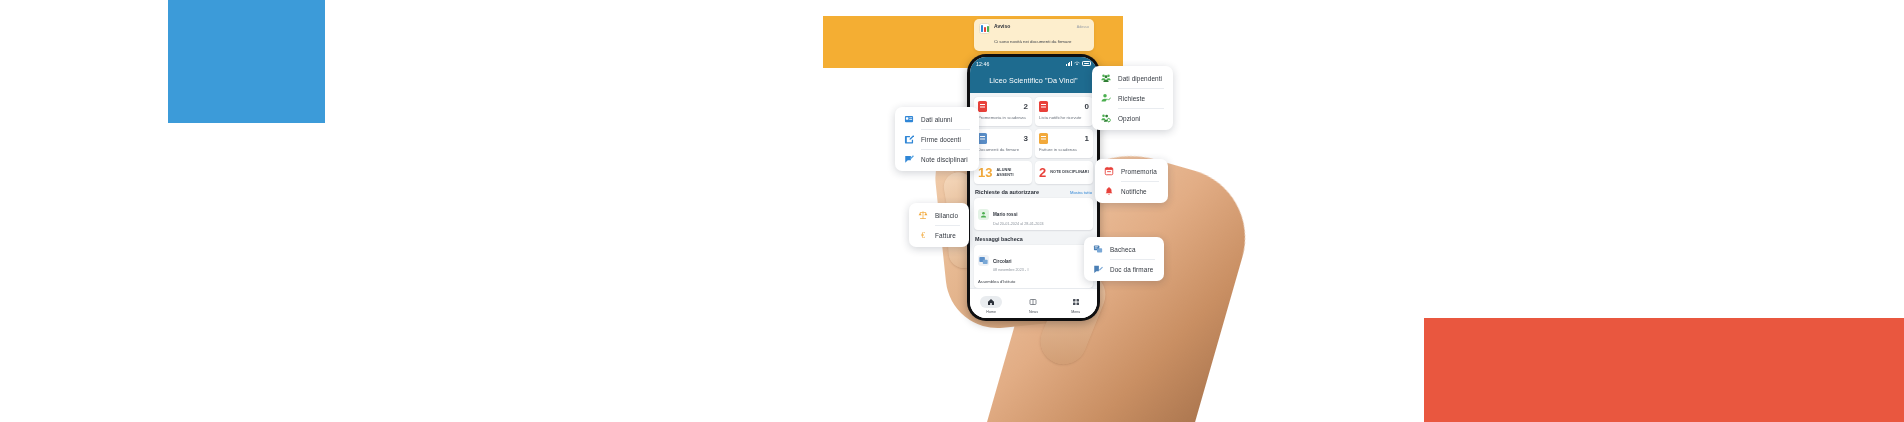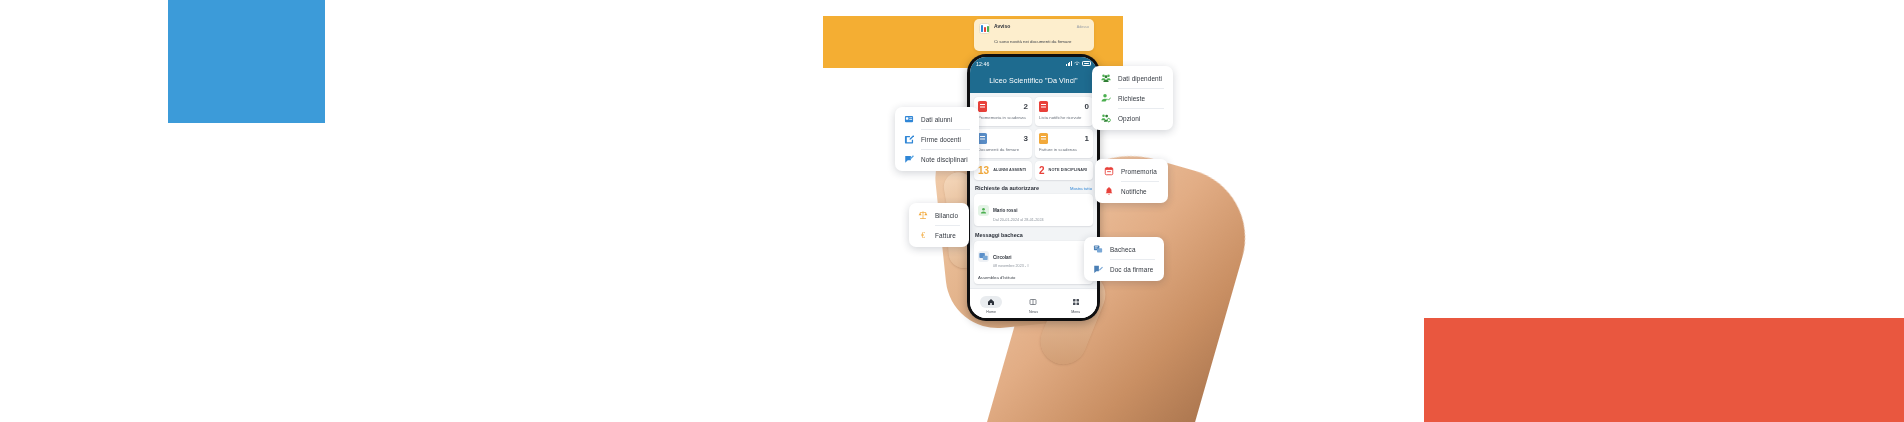--- a/index.html
+++ b/index.html
@@ -95,21 +95,21 @@
   .ico-orange{ background:#f2a93b; }
   .card-num { font-size: 8px; color:#3a3f47; font-weight:600; }
   .card-label { font-size:4.3px; color:#6b727c; line-height:1.45; margin-top:3px; }
 
   .stat-row { display:grid; grid-template-columns:1fr 1fr; gap:3px; margin-top:3px; }
   .stat {
     background:#fff;border-radius:4px;padding:4px 4px;
     display:flex;align-items:center;gap:4px;
     box-shadow:0 .5px 1.4px rgba(20,30,50,.10);
   }
-  .stat-num { font-size:10px;font-weight:700; }
+  .stat-num { font-size:13px;font-weight:700; }
   .stat-num.yellow{ color:#f2a93b; }
   .stat-num.red{ color:#e8413a; }
   .stat-txt { font-size:3.8px;color:#3a3f47;font-weight:700;line-height:1.35;letter-spacing:.1px; }
 
   .sec-head { display:flex;align-items:center;justify-content:space-between;margin:5px 1px 3px; }
   .sec-title { font-size:5.6px;color:#2b3039;font-weight:700; }
   .sec-link  { font-size:4.2px;color:#2f86d6; }
 
   .row-card {
     background:#fff;border-radius:4px;padding:4px;display:flex;align-items:center;gap:4px;

